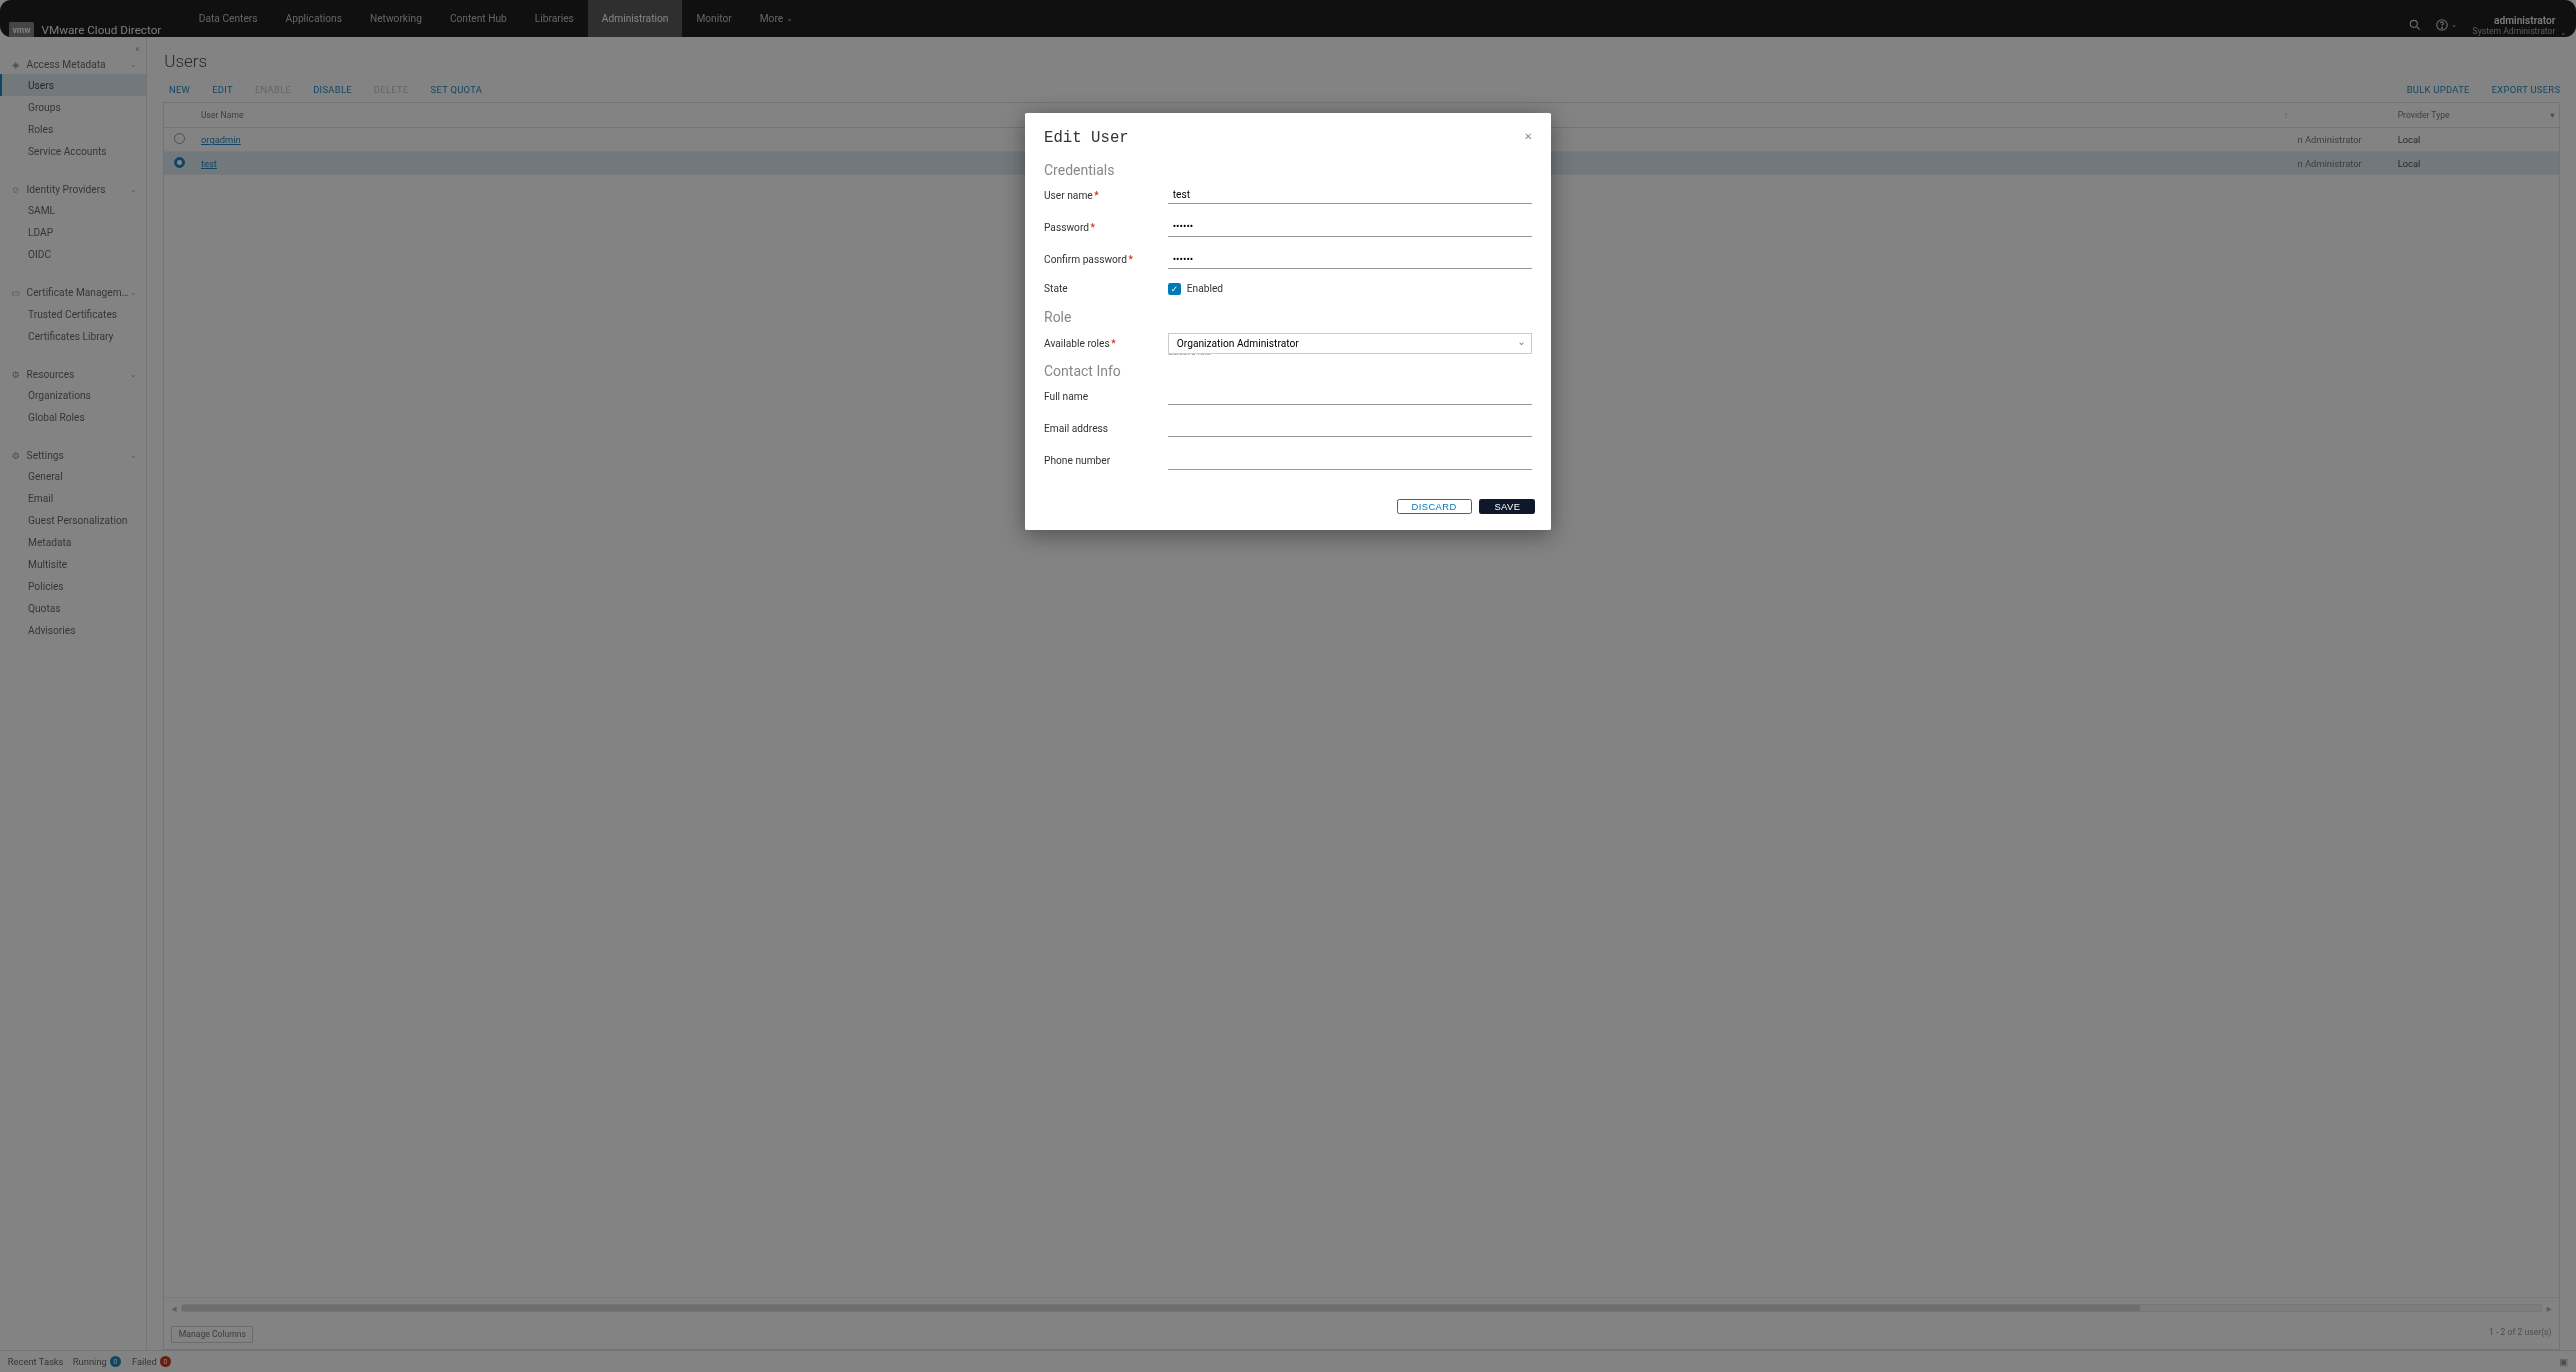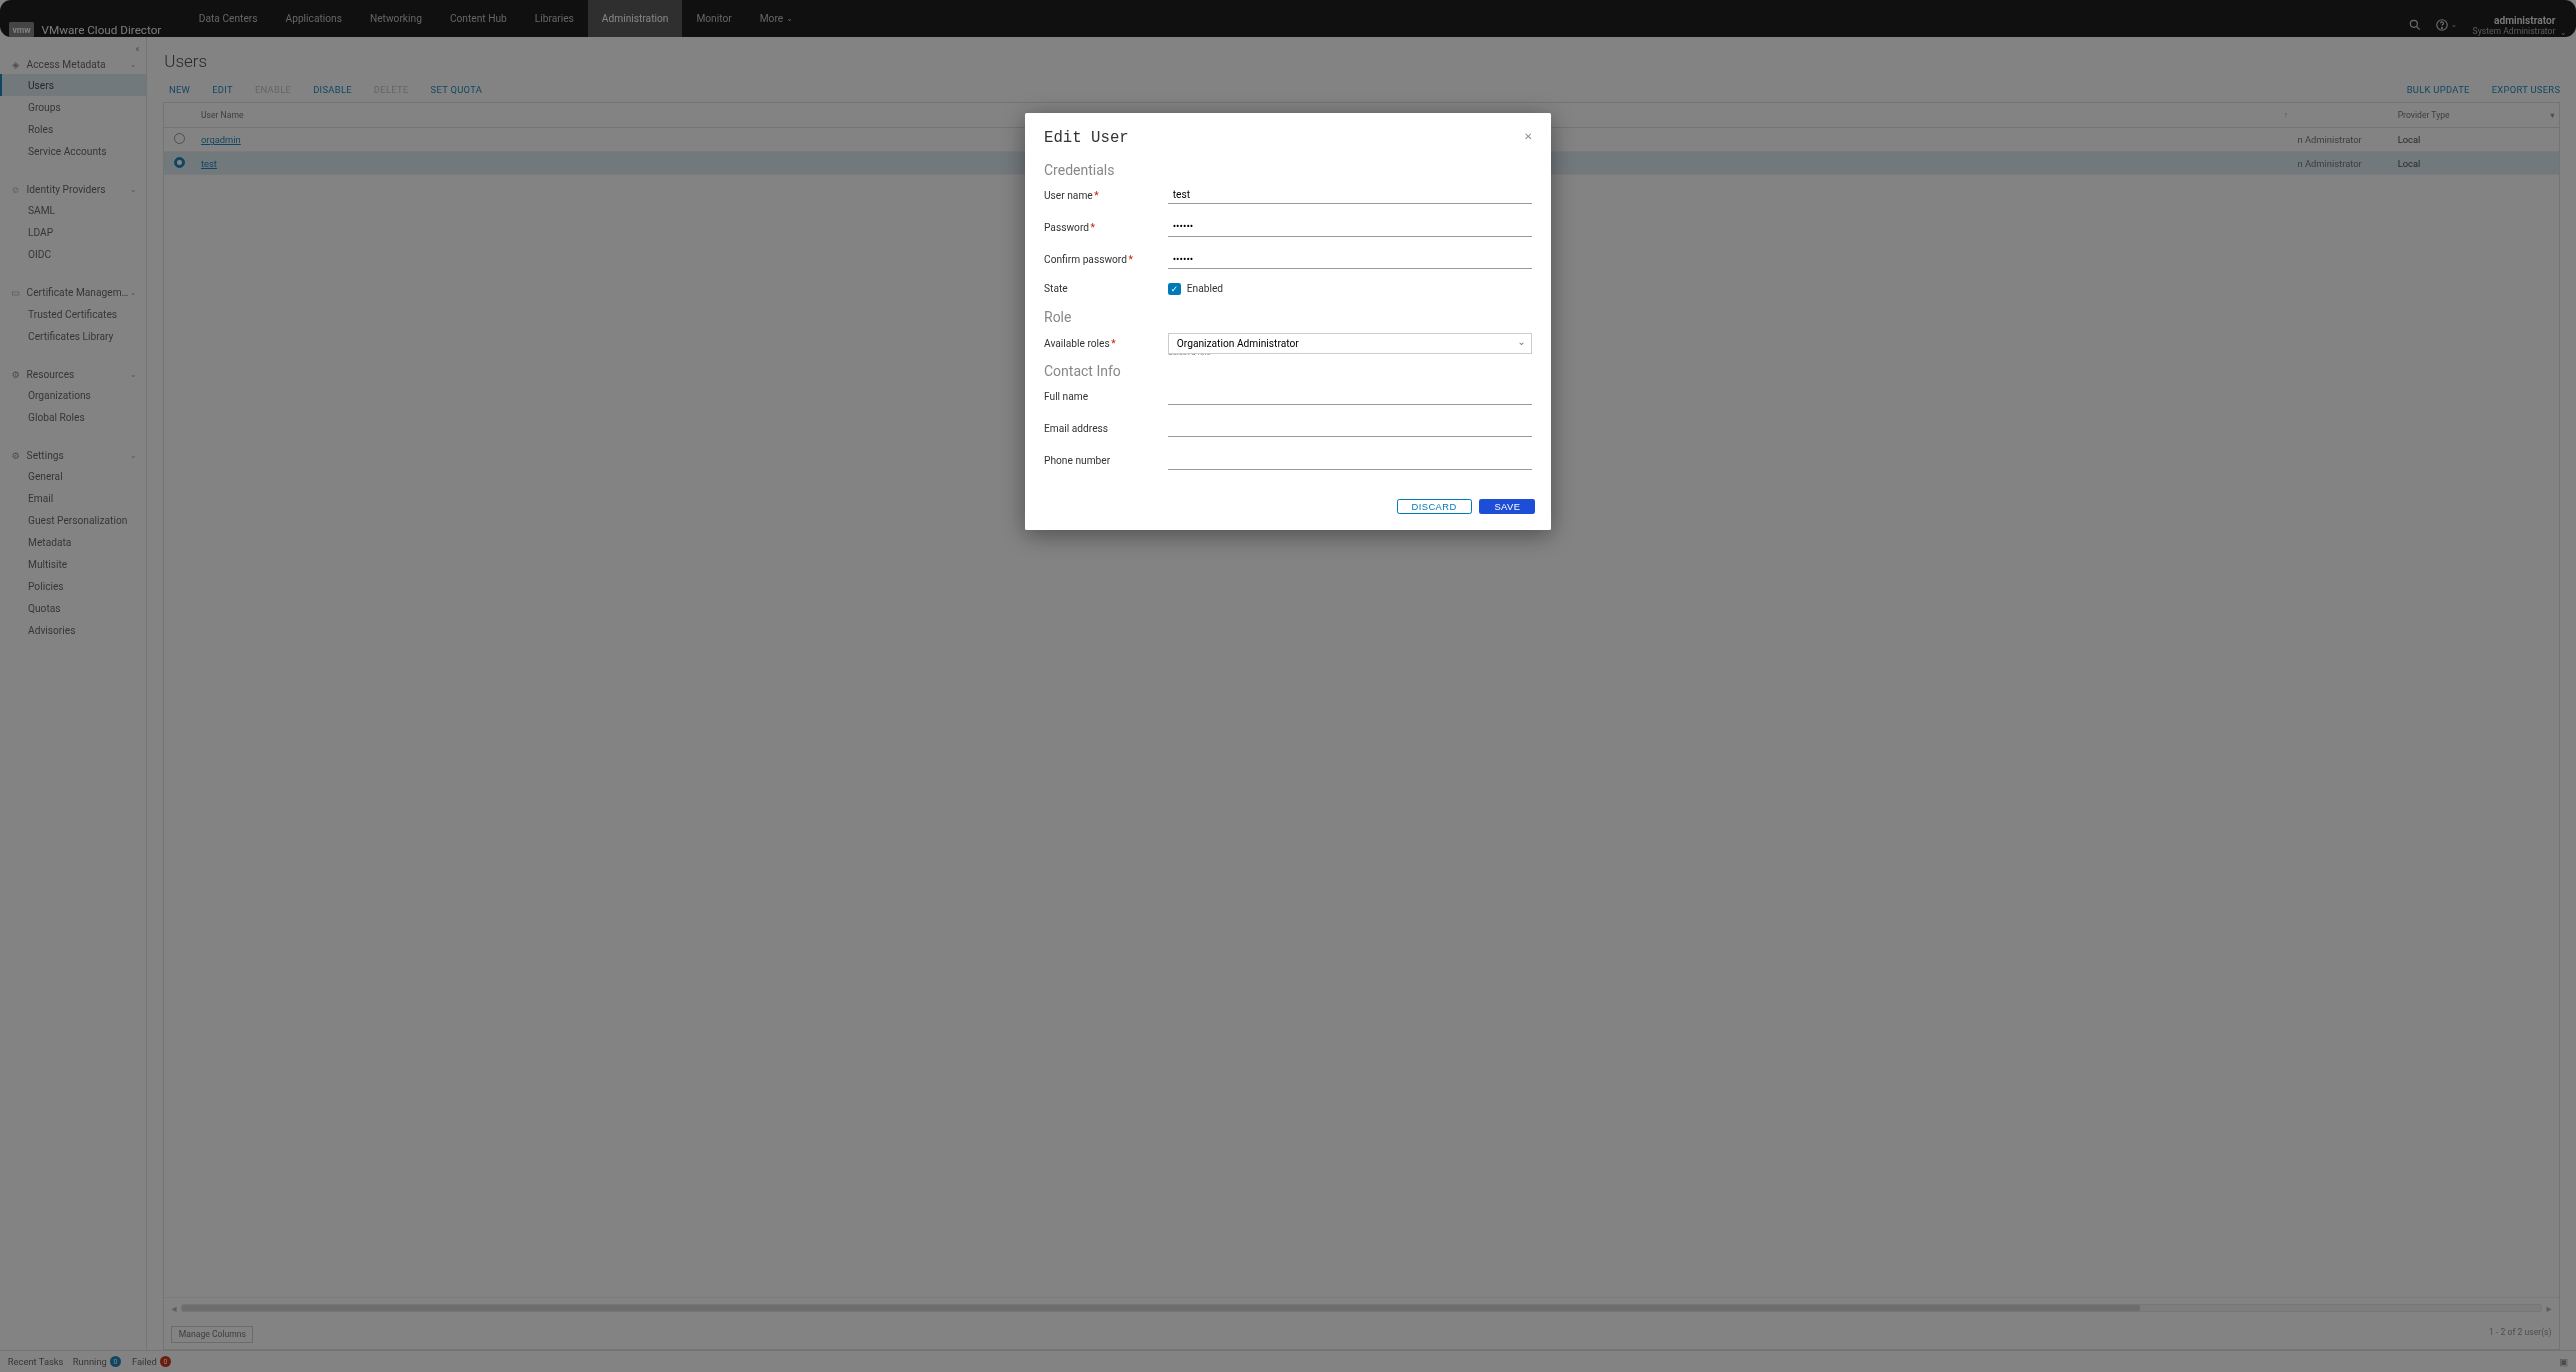--- a/index.html
+++ b/index.html
@@ -83,21 +83,21 @@
 .text-input { flex:1; border:none; border-bottom:0.8px solid #9a9a9a; padding:3.1px 4.7px; font-size:10.2px; outline:none; background:transparent; font-family:inherit; }
 .select-wrap { flex:1; position:relative; }
 .select-input { width:100%; border:0.8px solid #ccc; padding:3.9px 17px 3.9px 7.8px; font-size:10.2px; background:#fff; appearance:none; outline:none; font-family:inherit; }
 .select-wrap::after { content:"⌄"; position:absolute; right:6.3px; top:3.1px; color:#777; pointer-events:none; }
 .helper { font-size:7.8px; color:#888; margin-top:2.3px; margin-left:0; }
 .helper-row { margin-left:124px; margin-top:-11px; margin-bottom:4.7px; }
 .chk { width:12.5px; height:12.5px; background:#0079b8; border-radius:2.3px; display:inline-flex; align-items:center; justify-content:center; color:#fff; font-size:8.6px; margin-right:6.3px; }
 .dlg-actions { display:flex; justify-content:flex-end; gap:7.8px; padding:7.8px 15.7px 15.7px; }
 .btn { padding:1px 14px; font-size:9.4px; letter-spacing:0.4px; border-radius:2.3px; cursor:pointer; border:0.8px solid transparent; }
 .btn-secondary { background:#fff; color:#0079b8; border-color:#0079b8; }
-.btn-primary { background:#1d4ed8; color:#fff; }
+.btn-primary { background:#0f172a; color:#fff; }
 
 svg { display:block; }
 </style>
 </head>
 <body>
 
 <div class="topbar">
   <span class="brand-box">vmw</span>
   <span class="brand-title">VMware Cloud Director</span>
   <div class="topnav">

